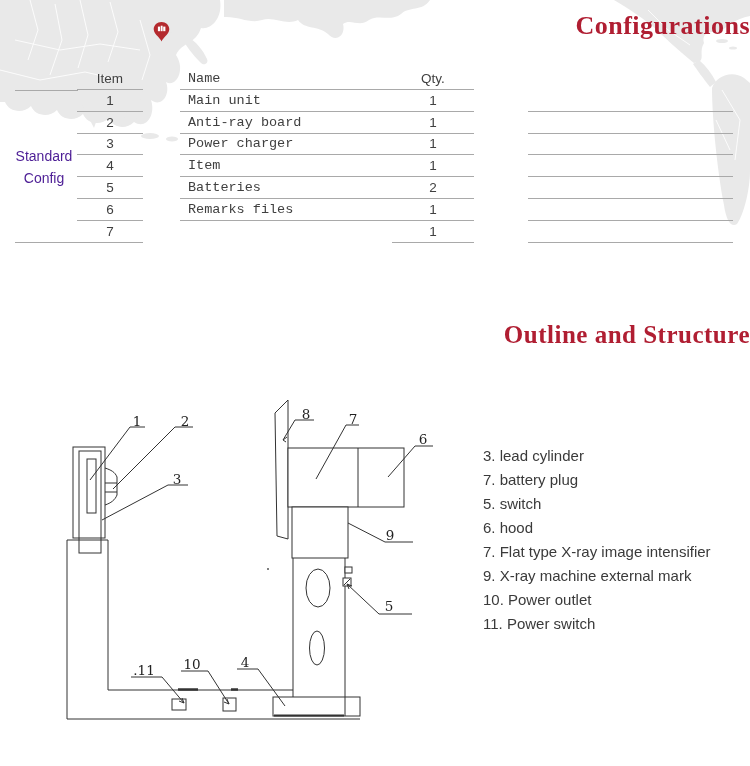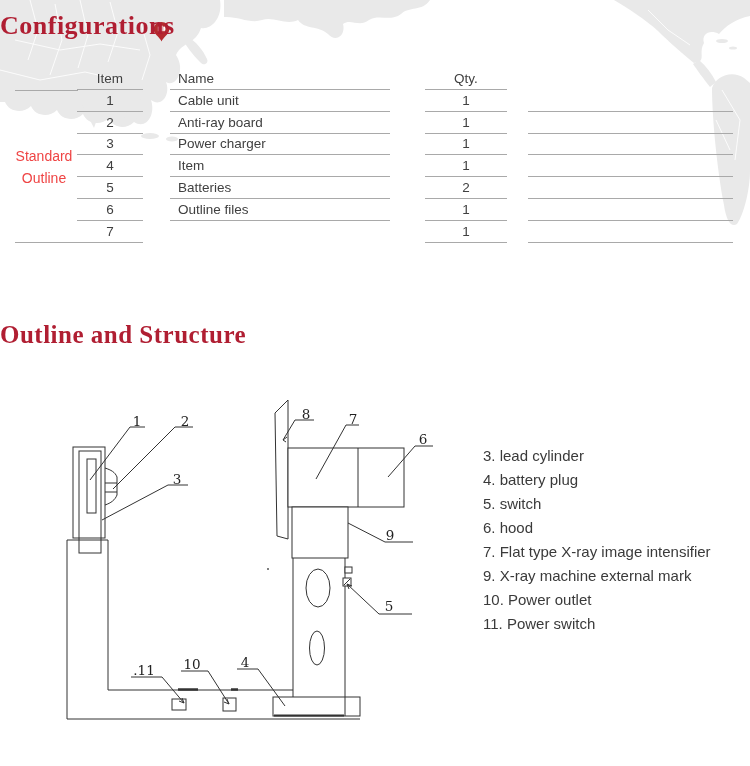--- a/index.html
+++ b/index.html
@@ -2,41 +2,41 @@
 <html><head>
 <meta charset="utf-8">
 <style>
   html,body { margin:0; padding:0; }
   body {
     width:750px; height:766px; position:relative; background:#ffffff;
     font-family:"Liberation Sans", sans-serif; overflow:hidden;
   }
   svg { position:absolute; left:0; top:0; }
   .page-title {
-    position:absolute; left:0; width:750px; text-align:left;
+    position:absolute; left:0; width:750px; text-align:right;
     font-family:"Liberation Serif", serif; font-weight:bold; color:#b01e32;
     letter-spacing:0.5px;
   }
   #title-config  { top:11px;  font-size:26px; }
   #title-outline { top:321px; font-size:25px; }
 
   
   .trow { position:absolute; left:0; width:750px; height:21.8px; }
   .cell {
     position:absolute; top:0; height:100%; box-sizing:border-box;
     border-bottom:1px solid #a9a9a9; font-size:13.5px; color:#404040;
     display:flex; align-items:center; white-space:nowrap;
   }
   .cell.item    { left:77px;  width:66px;  justify-content:center; }
-  .cell.name    { left:170px; width:220px; padding-left:8px; }
-  .cell.qty     { left:425px; width:82px;  justify-content:center;text-align:right; }
+  .cell.name    { left:180px; width:220px; padding-left:8px;font-family:Liberation Mono, monospace; }
+  .cell.qty     { left:392px; width:82px;  justify-content:center;text-align:right; }
   .cell.remarks { left:528px; width:205px; padding-left:7px; }
   #group-label {
     position:absolute; left:12px; top:146px; width:64px; text-align:center;
-    font-size:14px; color:#ef4444; line-height:21.5px;
+    font-size:14px; color:#4c1d95; line-height:21.5px;
   }
   .group-line { position:absolute; left:15px; width:63px; height:1px; background:#a9a9a9; }
 
   
   #outline-list { position:absolute; left:483px; top:444px; font-size:15px; color:#3a3a3a; }
   #outline-list .li { height:24px; line-height:24px; white-space:nowrap; }
 </style>
 </head>
 <body>
 
@@ -104,21 +104,21 @@
 <div>
   <div class="trow" style="top:68.2px">
     <div class="cell item">Item</div>
     <div class="cell name">Name</div>
     <div class="cell qty">Qty.</div>
   </div>
 
   <div id="config-table-rows">
   <div class="trow" style="top: 90px;">
     <div class="cell item">1</div>
-    <div class="cell name">Cable unit</div>
+    <div class="cell name">Main unit</div>
     <div class="cell qty">1</div>
     <div class="cell remarks"></div>
   </div>
 
   <div class="trow" style="top: 111.8px;">
     <div class="cell item">2</div>
     <div class="cell name">Anti-ray board</div>
     <div class="cell qty">1</div>
     <div class="cell remarks"></div>
   </div>
@@ -139,35 +139,35 @@
 
   <div class="trow" style="top: 177.2px;">
     <div class="cell item">5</div>
     <div class="cell name">Batteries</div>
     <div class="cell qty">2</div>
     <div class="cell remarks"></div>
   </div>
 
   <div class="trow" style="top: 199px;">
     <div class="cell item">6</div>
-    <div class="cell name">Outline files</div>
+    <div class="cell name">Remarks files</div>
     <div class="cell qty">1</div>
     <div class="cell remarks"></div>
   </div>
 
   <div class="trow" style="top: 220.8px;">
     <div class="cell item">7</div>
     <div class="cell qty">1</div>
     <div class="cell remarks"></div>
   </div>
 </div>
 
   <div id="group-label">
     <div>Standard</div>
-    <div>Outline</div>
+    <div>Config</div>
   </div>
   <div class="group-line" style="top:89.5px"></div>
   <div class="group-line" style="top:242.2px"></div>
 </div>
 
 <svg id="drawing-svg" width="750" height="766" viewBox="0 0 750 766" style="top:0">
   <g stroke="#333333" stroke-width="1" fill="none">
 
     <path d="M288,400 L275,413 L277,536 L288,539 Z"></path>
 
@@ -241,21 +241,21 @@
     <text x="192" y="669">10</text>
     <text x="144" y="675">.11</text>
   </g>
 </svg>
 
 <div id="outline-list">
 
 
   <div class="li">3. lead cylinder</div>
 
-  <div class="li">4. battery plug</div>
+  <div class="li">7. battery plug</div>
 
   <div class="li">5. switch</div>
 
   <div class="li">6. hood</div>
 
   <div class="li">7. Flat type X-ray image intensifier</div>
 
 
   <div class="li">9. X-ray machine external mark</div>
 

